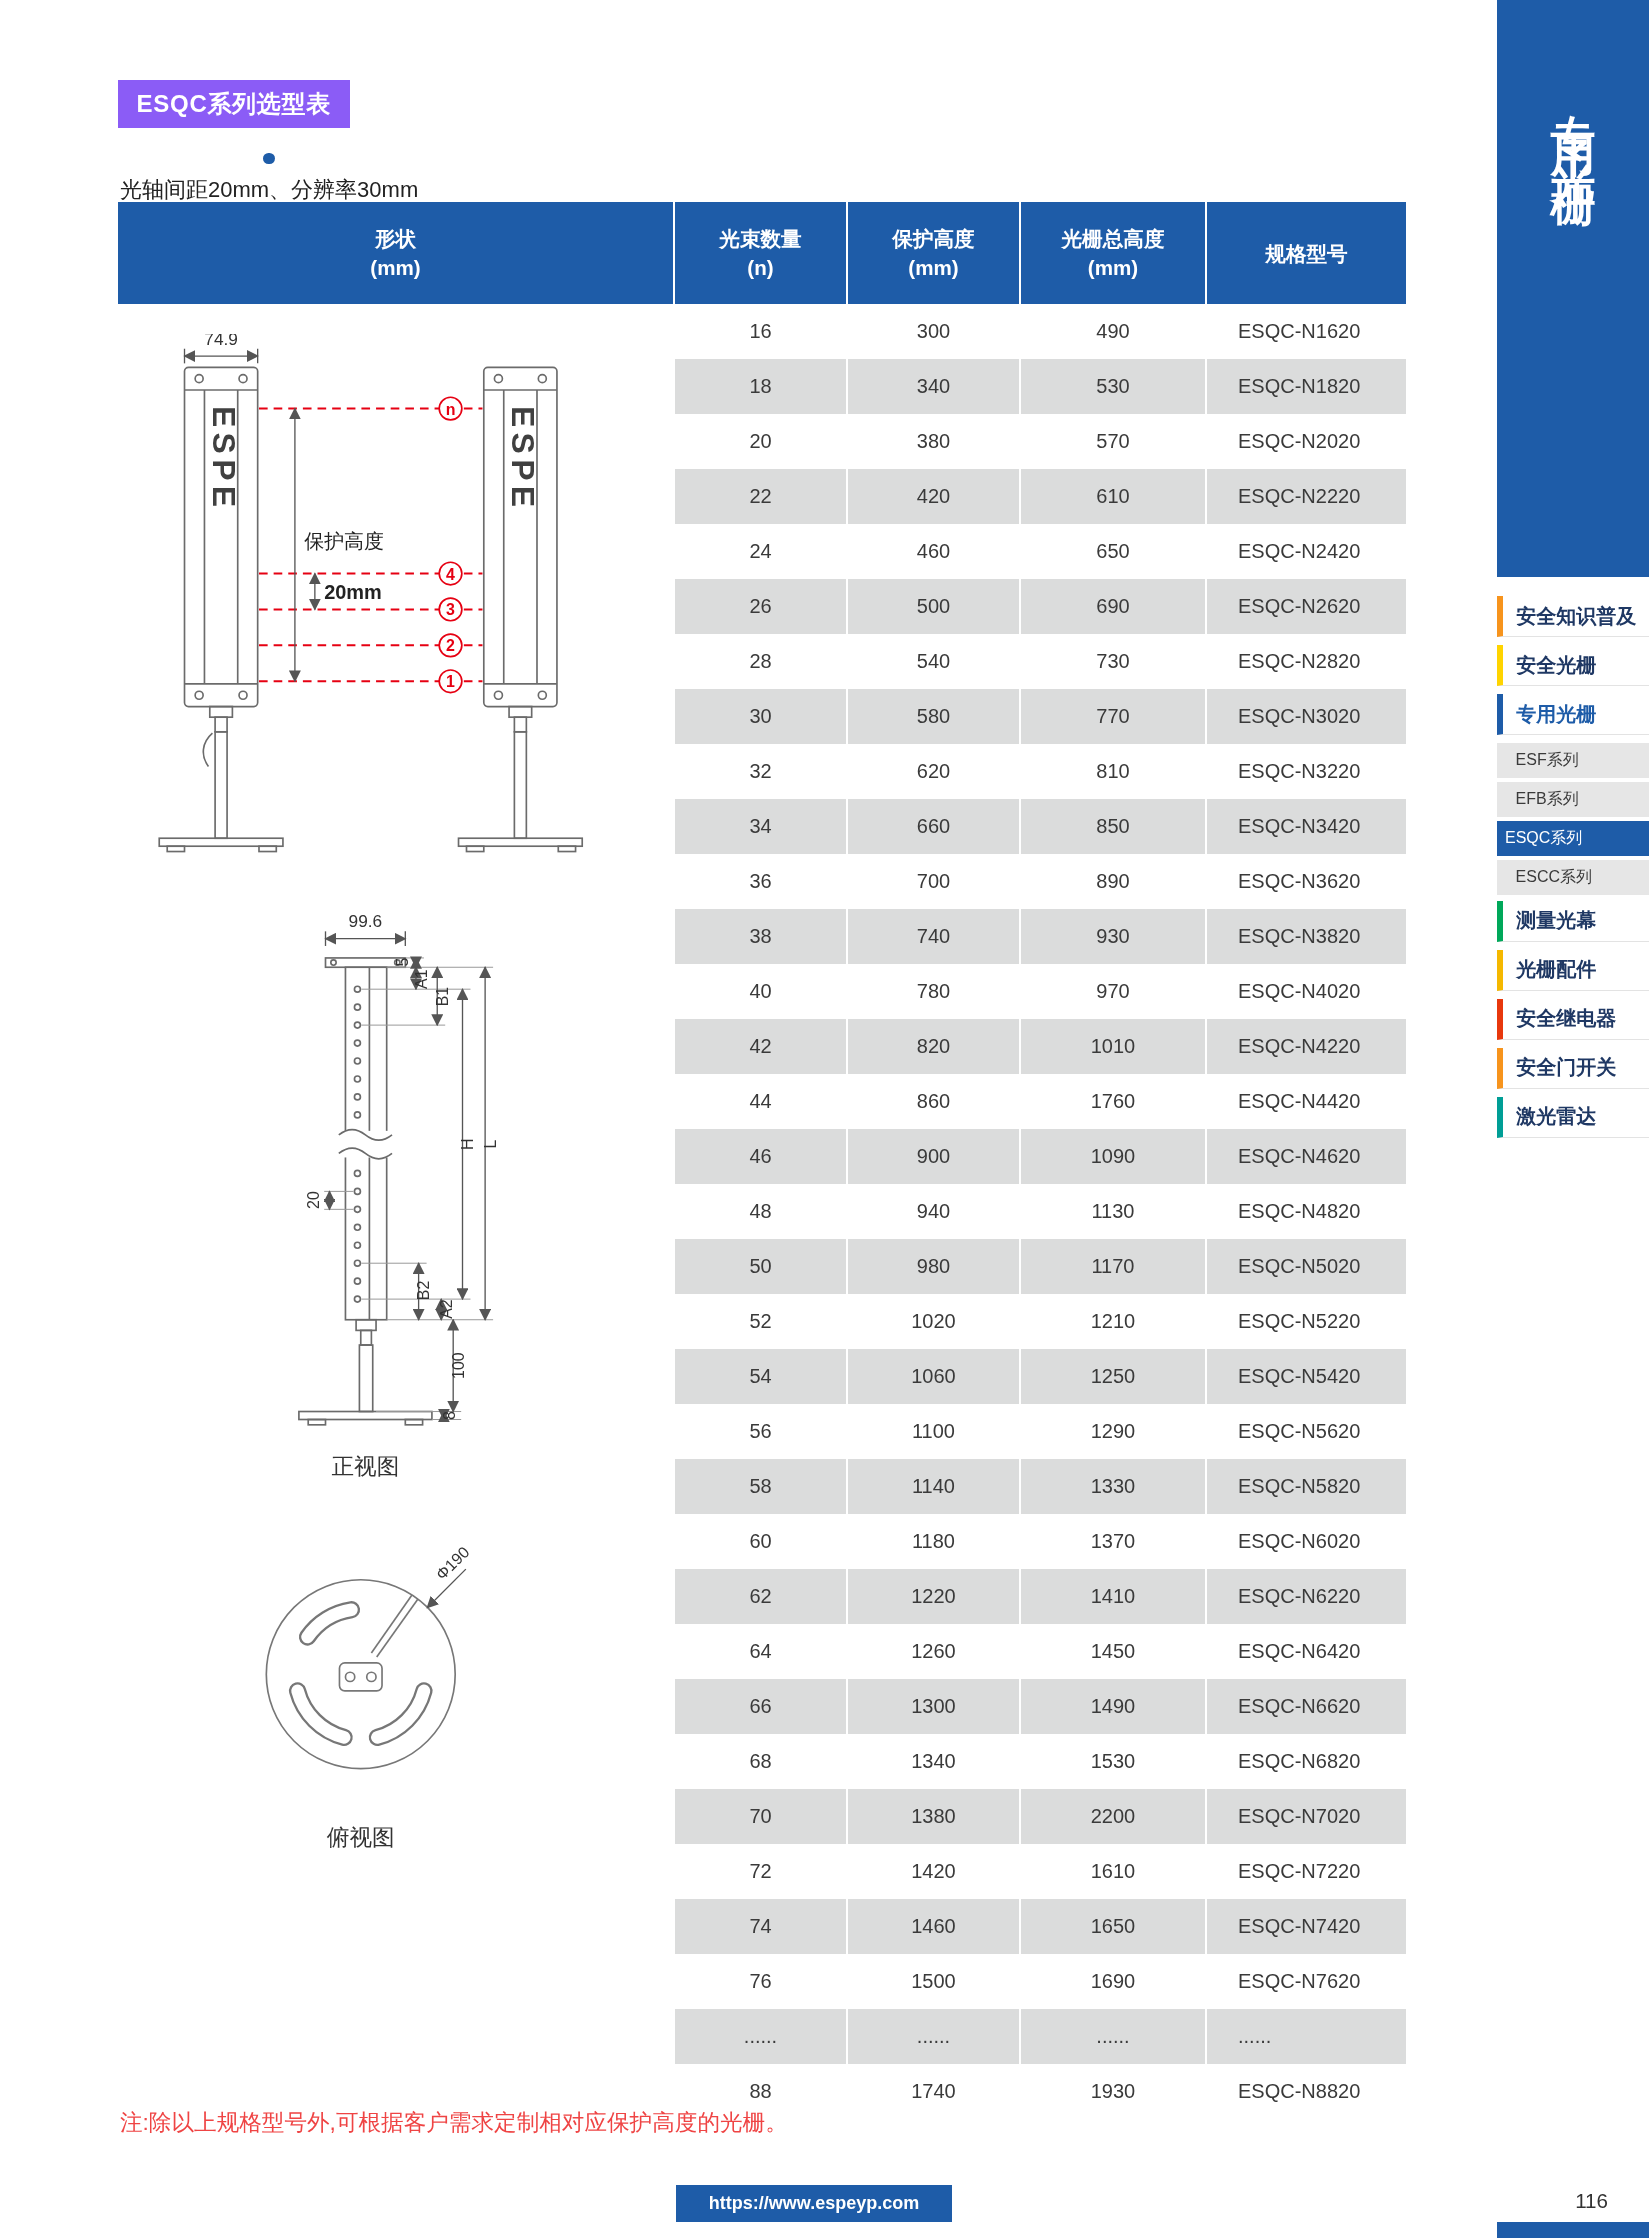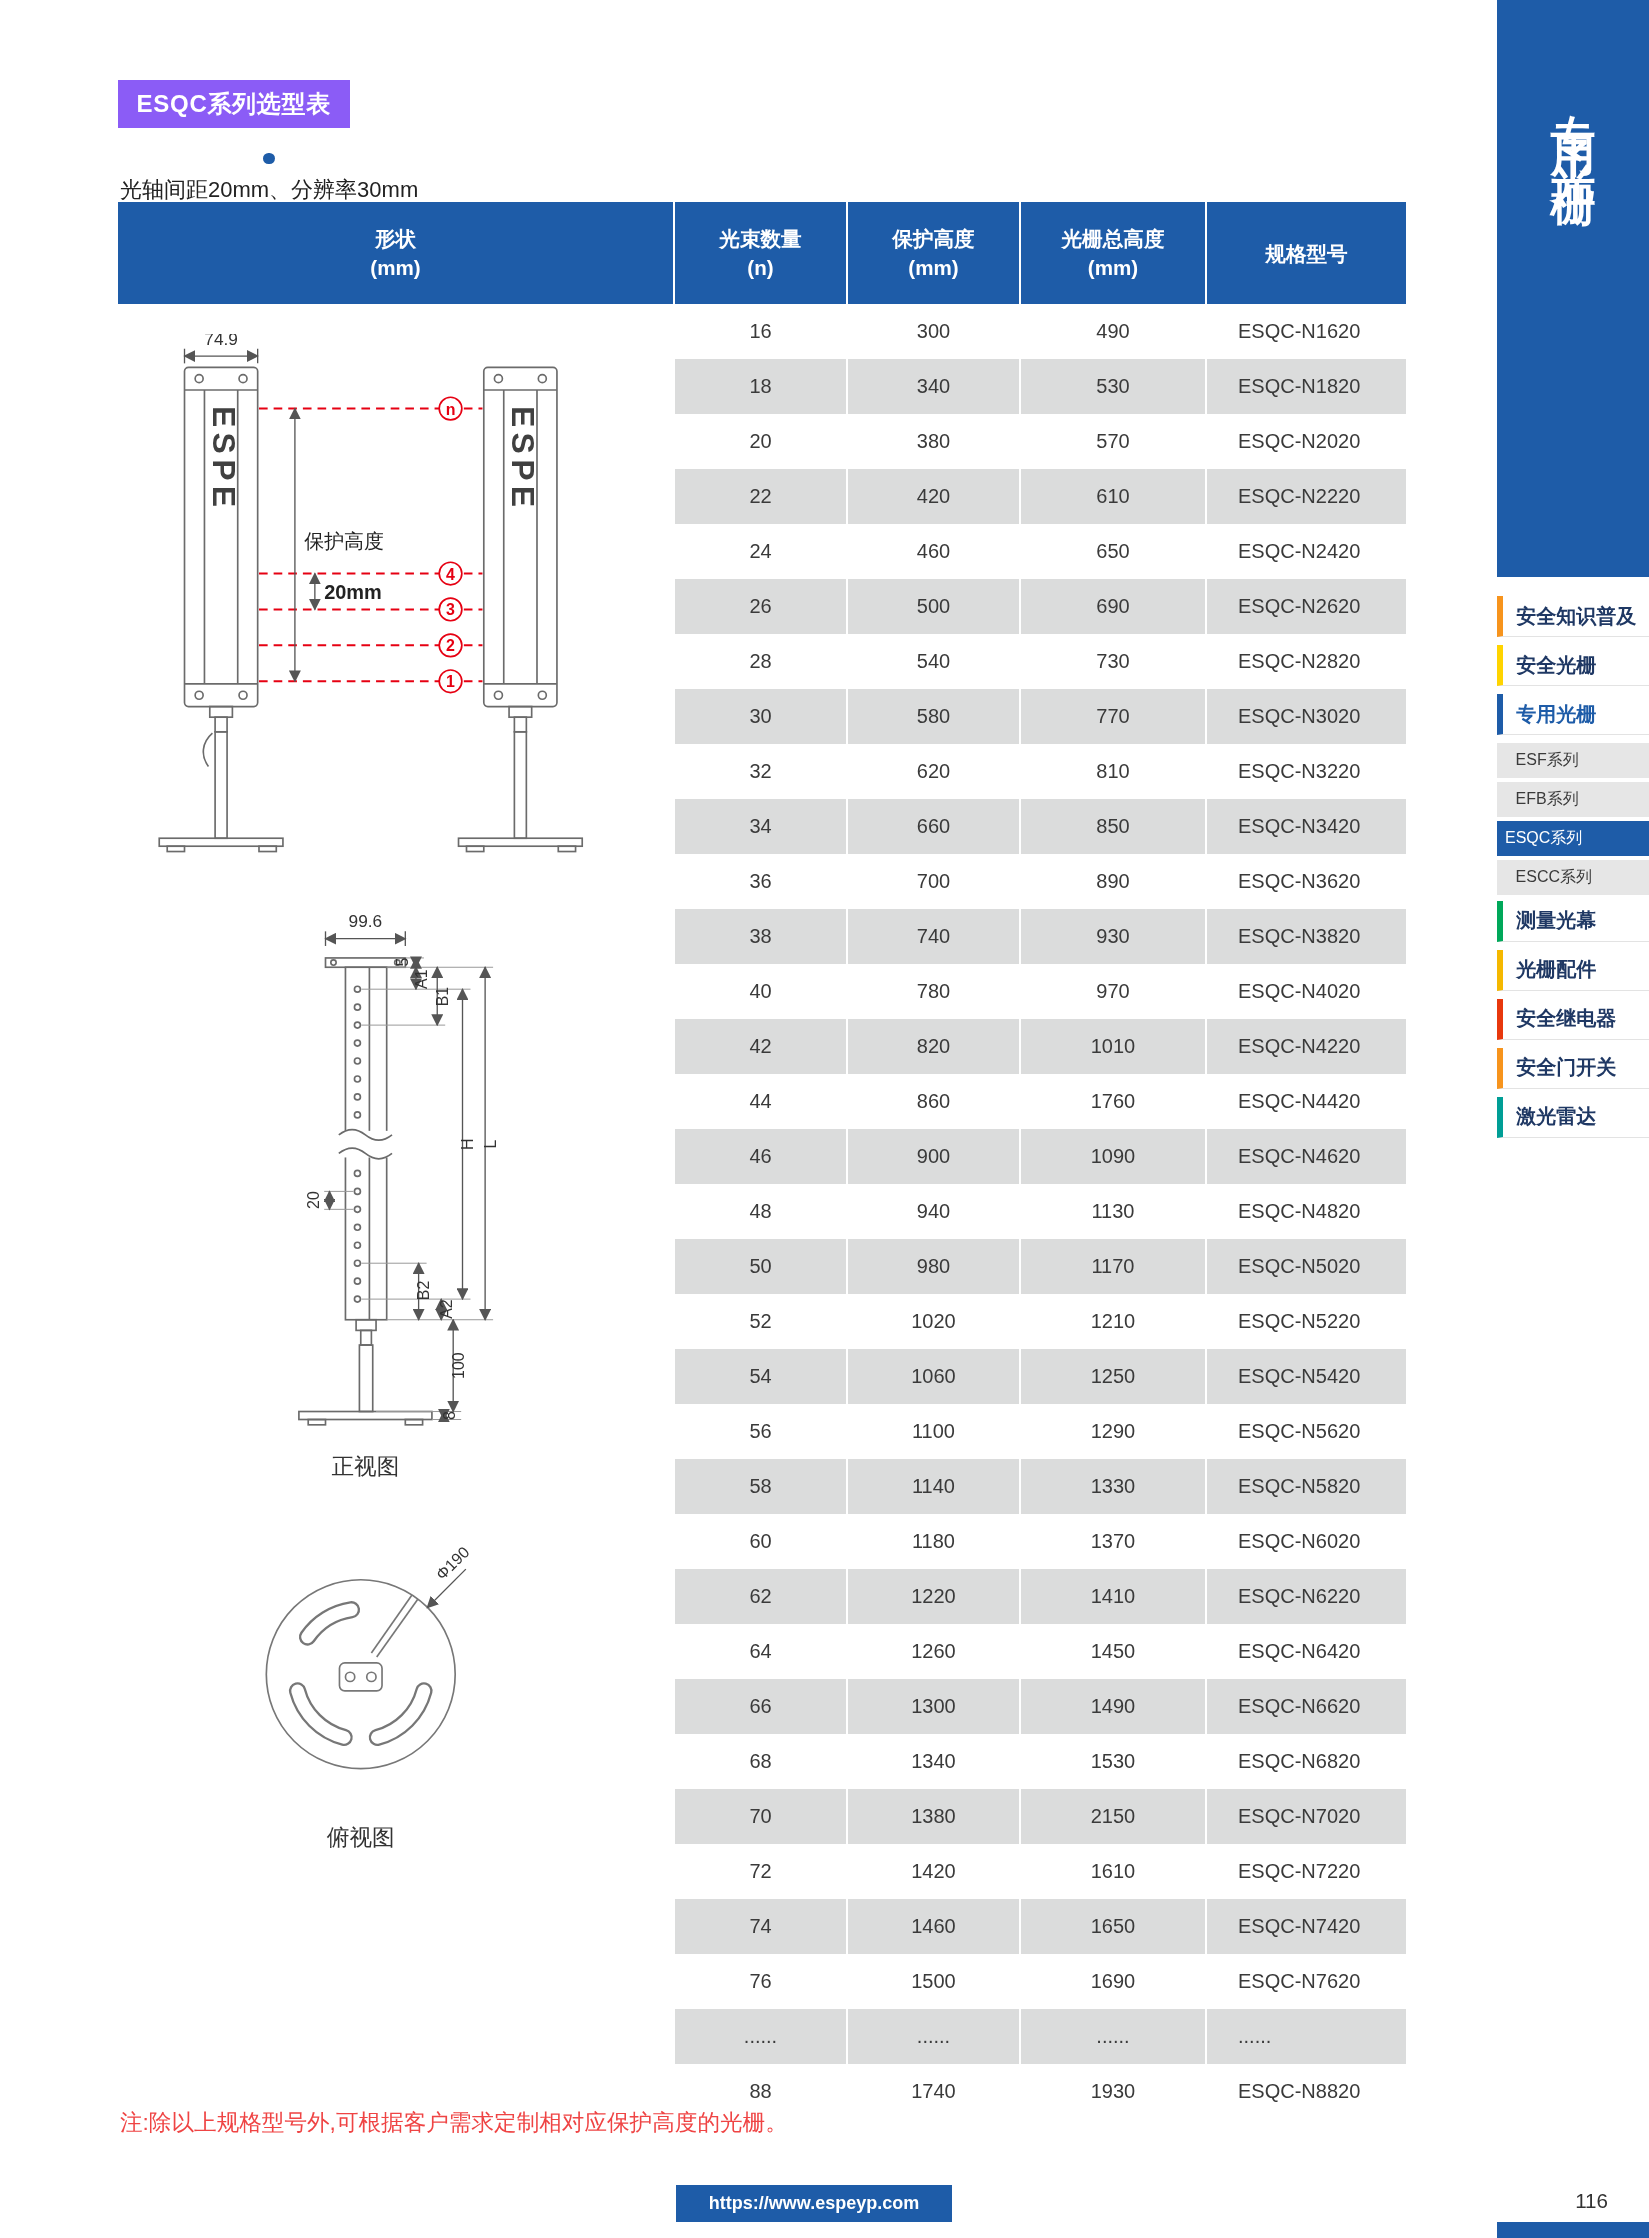--- a/index.html
+++ b/index.html
@@ -453,21 +453,21 @@
         </tr>
         <tr class="odd">
           <td class="d">68</td>
           <td class="d">1340</td>
           <td class="d">1530</td>
           <td class="d model-col">ESQC-N6820</td>
         </tr>
         <tr class="even">
           <td class="d">70</td>
           <td class="d">1380</td>
-          <td class="d">2150</td>
+          <td class="d">2200</td>
           <td class="d model-col">ESQC-N7020</td>
         </tr>
         <tr class="odd">
           <td class="d">72</td>
           <td class="d">1420</td>
           <td class="d">1610</td>
           <td class="d model-col">ESQC-N7220</td>
         </tr>
         <tr class="even">
           <td class="d">74</td>

